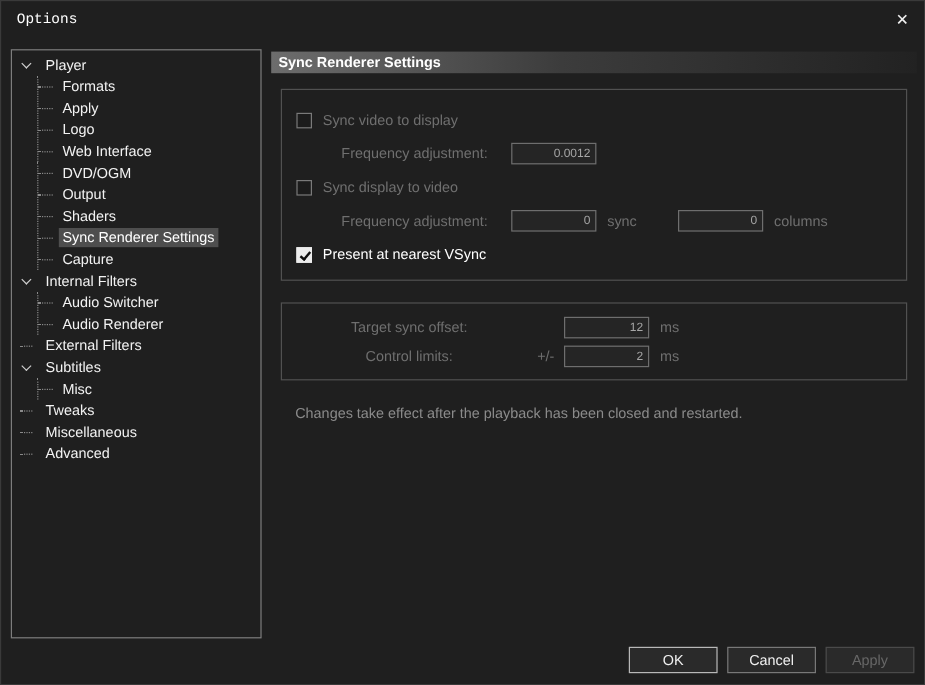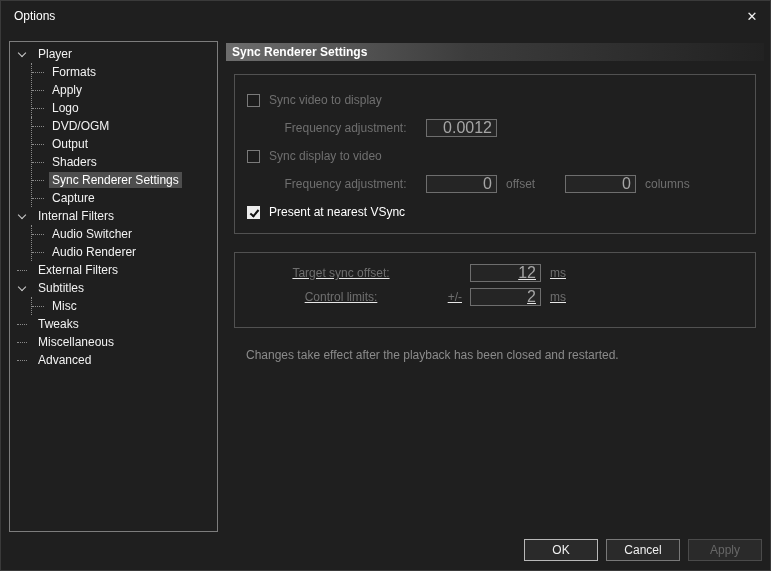--- a/index.html
+++ b/index.html
@@ -1,44 +1,44 @@
 <!DOCTYPE html>
 <html><head>
 <meta charset="utf-8">
 <style>
   html,body{margin:0;padding:0;}
   body{width:771px;height:571px;background:#1f1f1f;font-family:"Liberation Sans",sans-serif;font-size:12px;color:#e8e8e8;overflow:hidden;}
   .dialog{position:absolute;left:0;top:0;width:771px;height:571px;box-sizing:border-box;border:1px solid #3a3a3a;background:#1f1f1f;}
   .titlebar{height:30px;display:flex;align-items:center;justify-content:space-between;padding-left:13px;}
-  .title{color:#ffffff;}
+  .title{color:#ffffff;font-family:Liberation Mono, monospace;}
   .close-btn{width:36px;height:30px;display:flex;align-items:center;justify-content:center;color:#f0f0f0;font-size:13px;cursor:default;}
   .sidebar{position:absolute;left:8px;top:40px;width:209px;height:491px;border:1px solid #7d7d7d;box-sizing:border-box;padding-top:3px;overflow:hidden;background:#1f1f1f;}
   .tree-row{display:flex;align-items:center;height:18px;padding-left:7px;white-space:nowrap;cursor:default;}
   .glyph{flex:0 0 10px;width:10px;height:10px;margin-right:8px;position:relative;}
   .glyph.chevron::before{content:'';position:absolute;left:2px;top:1px;width:5px;height:5px;border-right:1px solid #cfcfcf;border-bottom:1px solid #cfcfcf;transform:rotate(45deg);}
   .glyph.tick{height:0;border-top:1px dotted #8a8a8a;}
   .children{margin-left:21px;border-left:1px dotted #8a8a8a;}
   .children .tree-row{padding-left:0;}
   .children .glyph{flex:0 0 12px;width:12px;margin-right:5px;height:0;border:none;border-top:1px dotted #8a8a8a;}
   .tree-label{padding:1px 3px;color:#f2f2f2;}
   .tree-row.selected .tree-label{background:#4e4e4e;color:#ffffff;}
   .main{position:absolute;left:225px;top:42px;width:538px;}
   .panel-header{height:18px;line-height:18px;font-weight:bold;color:#ffffff;padding-left:6px;background:linear-gradient(90deg,#6d6d6d 0%,#3c3c3c 45%,#222222 100%);}
   .group{border:1px solid #515151;margin:0 8px;box-sizing:border-box;}
   .group1{margin-top:13px;height:160px;padding:15px 0 0 12px;}
-  .group2{margin-top:18px;height:76px;padding:10px 0 18px 12px;text-decoration:underline;}
+  .group2{margin-top:18px;height:65px;padding:10px 0 18px 12px;}
   .row{display:flex;align-items:center;height:20px;margin-bottom:8px;}
   .row.indent{padding-left:18px;}
   .checkbox{width:13px;height:13px;flex:0 0 13px;border:1px solid #7a7a7a;background:#1c1c1c;box-sizing:border-box;margin-right:9px;position:relative;cursor:default;}
   .checkbox.checked{background:#ededed;border-color:#ededed;}
   .checkbox.checked::after{content:'';position:absolute;left:4px;top:1px;width:3px;height:7px;border-right:2px solid #101010;border-bottom:2px solid #101010;transform:rotate(40deg);}
   .dis{color:#6f6f6f;text-align:center;}
   .en{color:#ffffff;}
   .flabel{width:161px;flex:0 0 161px;}
-  input.num{width:71px;flex:0 0 71px;height:18px;box-sizing:border-box;background:#252525;border:1px solid #6e6e6e;color:#a6a6a6;text-align:right;padding:0 4px;font-family:inherit;font-size:16px;}
+  input.num{width:71px;flex:0 0 71px;height:18px;box-sizing:border-box;background:#252525;border:1px solid #6e6e6e;color:#a6a6a6;text-align:right;padding:0 4px;font-family:inherit;font-size:10px;}
   .unit{padding-left:9px;color:#6f6f6f;}
   .unit.fixed{width:59px;box-sizing:content-box;}
   .g2row{display:flex;align-items:center;height:20px;margin-bottom:4px;}
   .g2label{width:188px;flex:0 0 188px;}
   .pm{width:27px;flex:0 0 27px;text-align:right;margin-right:8px;color:#6f6f6f;}
   .note{margin:20px 8px 0 20px;color:#8b8b8b;}
   .footer{position:absolute;right:8px;bottom:9px;display:flex;gap:8px;}
   button{width:74px;height:22px;background:#2a2a2a;border:1px solid #787878;color:#f0f0f0;font-family:inherit;font-size:12px;padding:0;}
   button.ok{border-color:#b8b8b8;}
   button.apply{color:#676767;border-color:#4a4a4a;}
@@ -63,20 +63,24 @@
           <span class="glyph tick"></span>
           <span class="tree-label">Formats</span>
         </div>
         <div class="tree-row">
           <span class="glyph tick"></span>
           <span class="tree-label">Apply</span>
         </div>
         <div class="tree-row">
           <span class="glyph tick"></span>
           <span class="tree-label">Logo</span>
+        </div>
+        <div class="tree-row">
+          <span class="glyph tick"></span>
+          <span class="tree-label">Web Interface</span>
         </div>
       </div>
       <div class="children">
         <div class="tree-row">
           <span class="glyph tick"></span>
           <span class="tree-label">DVD/OGM</span>
         </div>
         <div class="tree-row">
           <span class="glyph tick"></span>
           <span class="tree-label">Output</span>
@@ -148,21 +152,21 @@
         <span class="flabel dis">Frequency adjustment:</span>
         <input class="num" value="0.0012" style="">
       </div>
       <div class="row">
         <span class="checkbox"></span>
         <span class="dis">Sync display to video</span>
       </div>
       <div class="row indent">
         <span class="flabel dis">Frequency adjustment:</span>
         <input class="num" value="0" style="">
-        <span class="unit fixed">offset</span>
+        <span class="unit fixed">sync</span>
         <input class="num" value="0" style="">
         <span class="unit">columns</span>
       </div>
       <div class="row">
         <span class="checkbox checked"></span>
         <span class="en">Present at nearest VSync</span>
       </div>
     </div>
 
     <div class="group group2">

